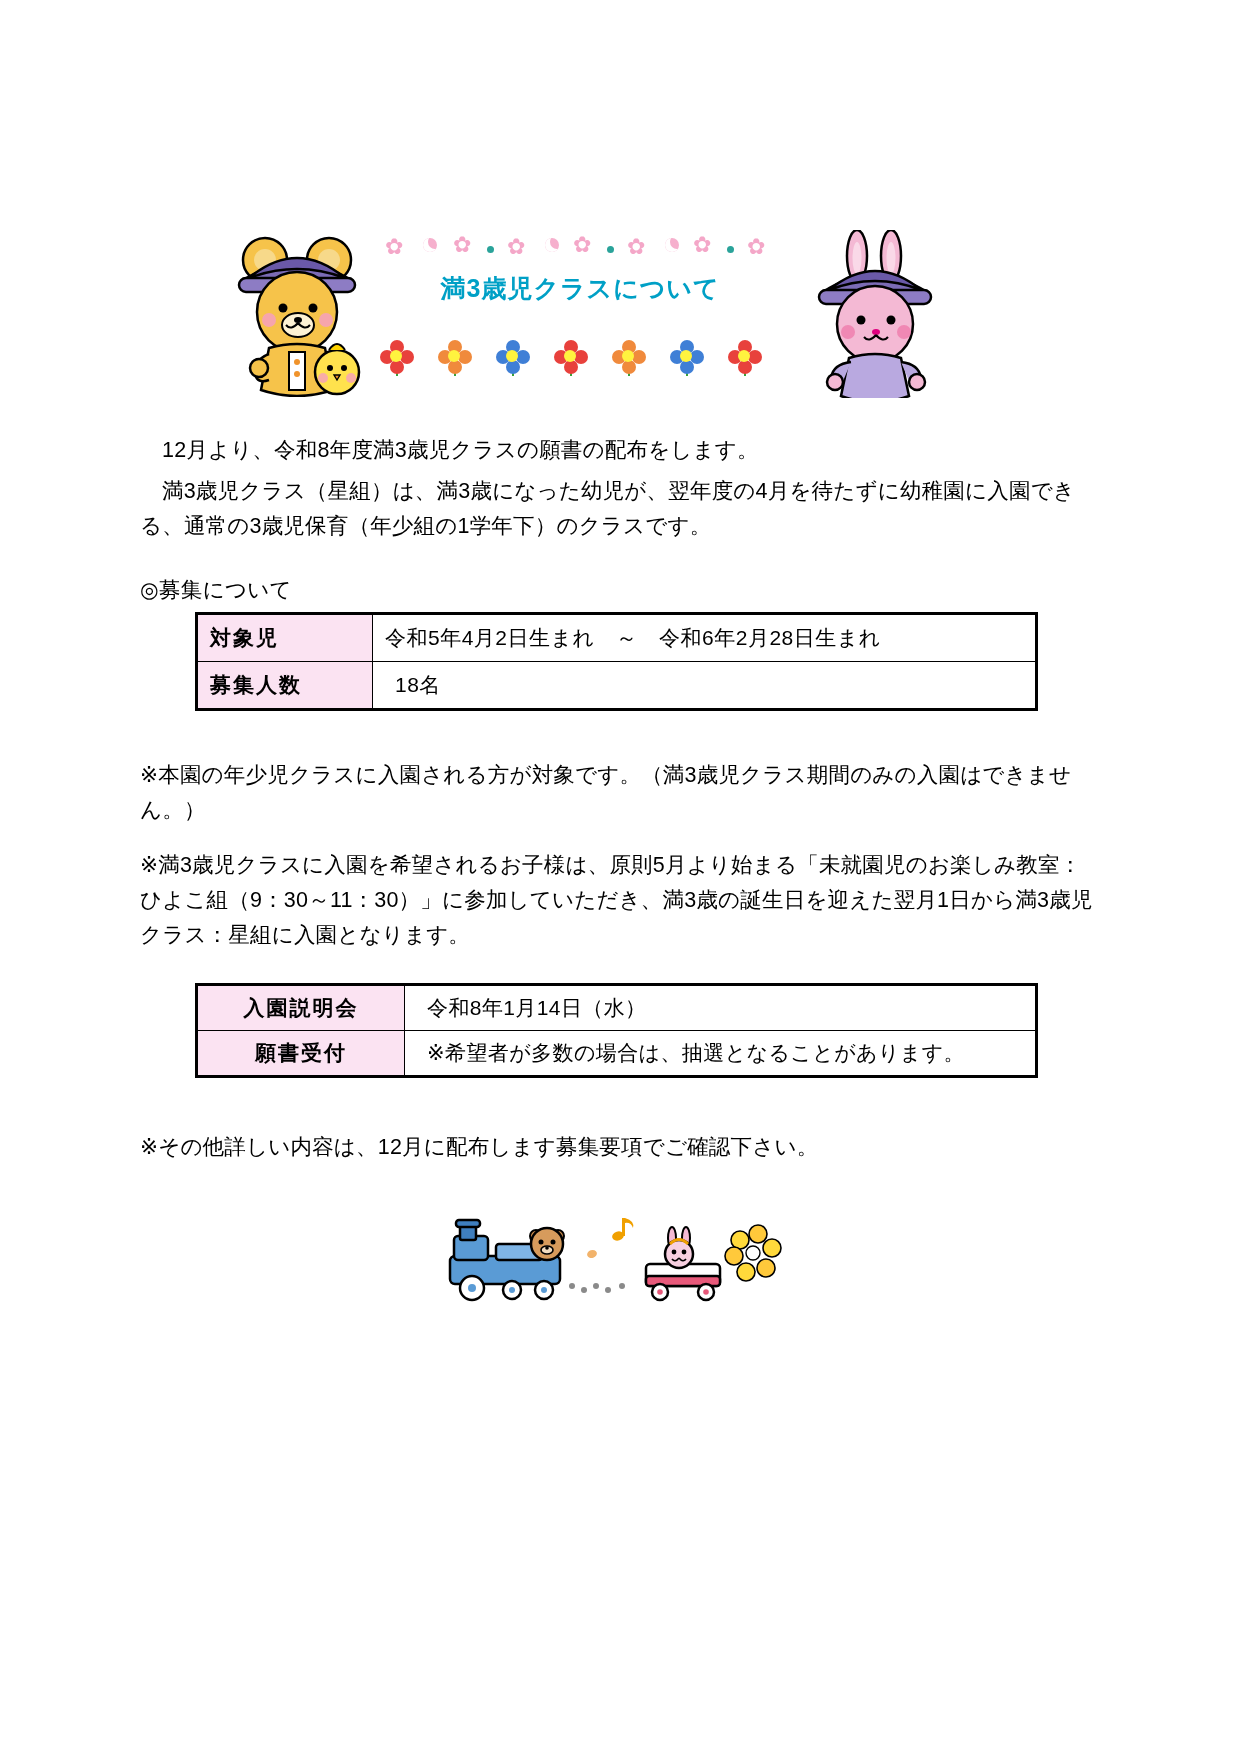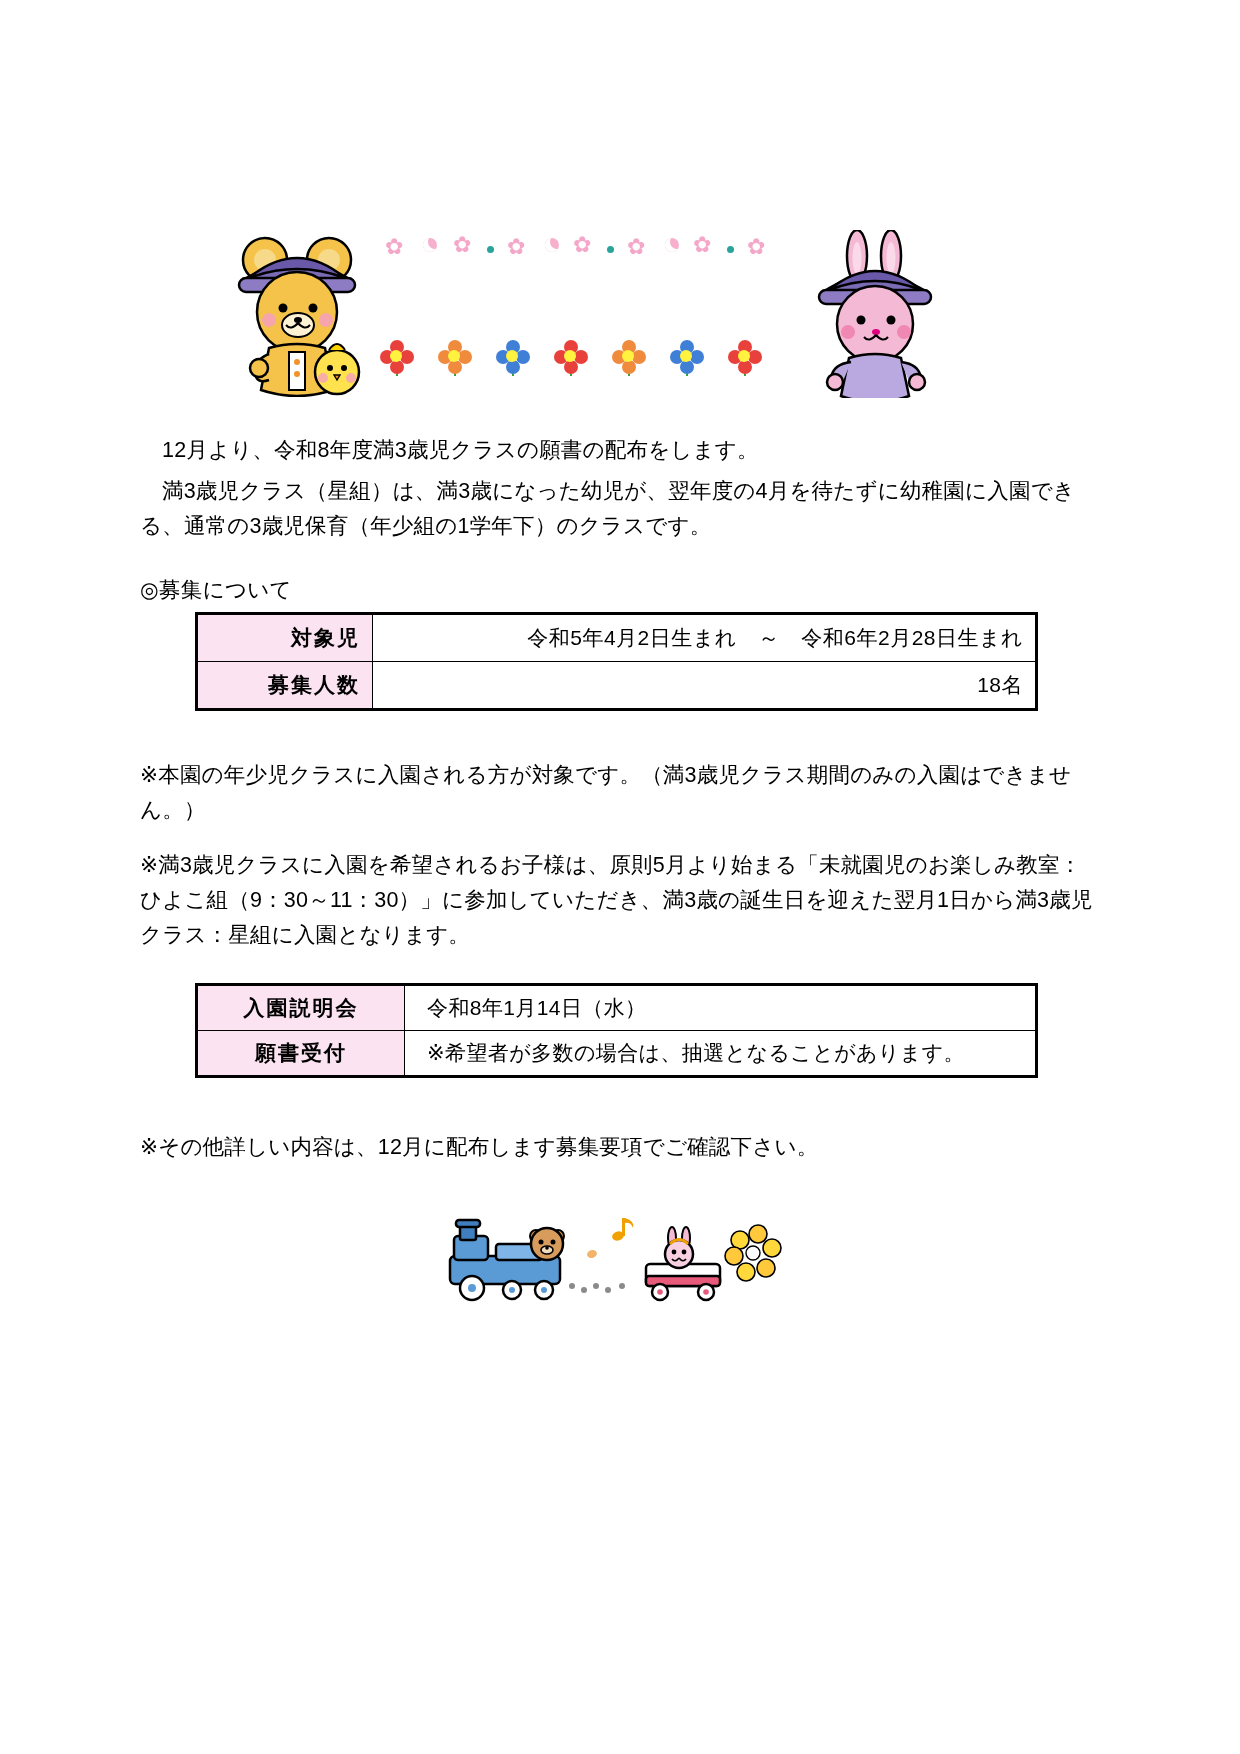--- a/index.html
+++ b/index.html
@@ -162,26 +162,26 @@
   .tbl-recruit td {
     border: 1px solid #000;
     height: 46px;
     font-size: 21px;
     padding: 0 12px;
     vertical-align: middle;
   }
   .tbl-recruit td.label {
     width: 150px;
     background: #fbe3f2;
-    text-align: right;
+    text-align: left;
     font-weight: bold;
     letter-spacing: 2px;
   }
   .tbl-recruit td.value {
-    text-align: right;
+    text-align: left;
     letter-spacing: 0.5px;
   }
   .tbl-recruit td.value.indent { padding-left: 22px; }
 
   .tbl-briefing {
     margin-top: 30px;
     margin-left: 55px;
     width: 843px;
     border: 3px solid #000;
   }
@@ -277,20 +277,21 @@
       <span class="petal" style="left:198px; top:4px;">✿</span>
       <span class="dot" style="left:232px; top:16px; background:#2aa39a;"></span>
       <span class="petal" style="left:252px; top:6px;">✿</span>
       <span class="moon" style="left:290px; top:8px;"></span>
       <span class="petal" style="left:318px; top:4px;">✿</span>
       <span class="dot" style="left:352px; top:16px; background:#2aa39a;"></span>
       <span class="petal" style="left:372px; top:6px;">✿</span>
     </div>
 
     <div class="banner-title">
+      <span class="banner-line2">満3歳児クラスについて</span>
     </div>
 
     <div class="flower-row">
       <div class="flower" style="left:0px;">
         <div class="stem"></div>
         <span class="p1" style="background:#e8413c"></span>
           <span class="p2" style="background:#e8413c"></span>
         <span class="p3" style="background:#e8413c"></span>
           <span class="p4" style="background:#e8413c"></span>
         <span class="c"></span>

